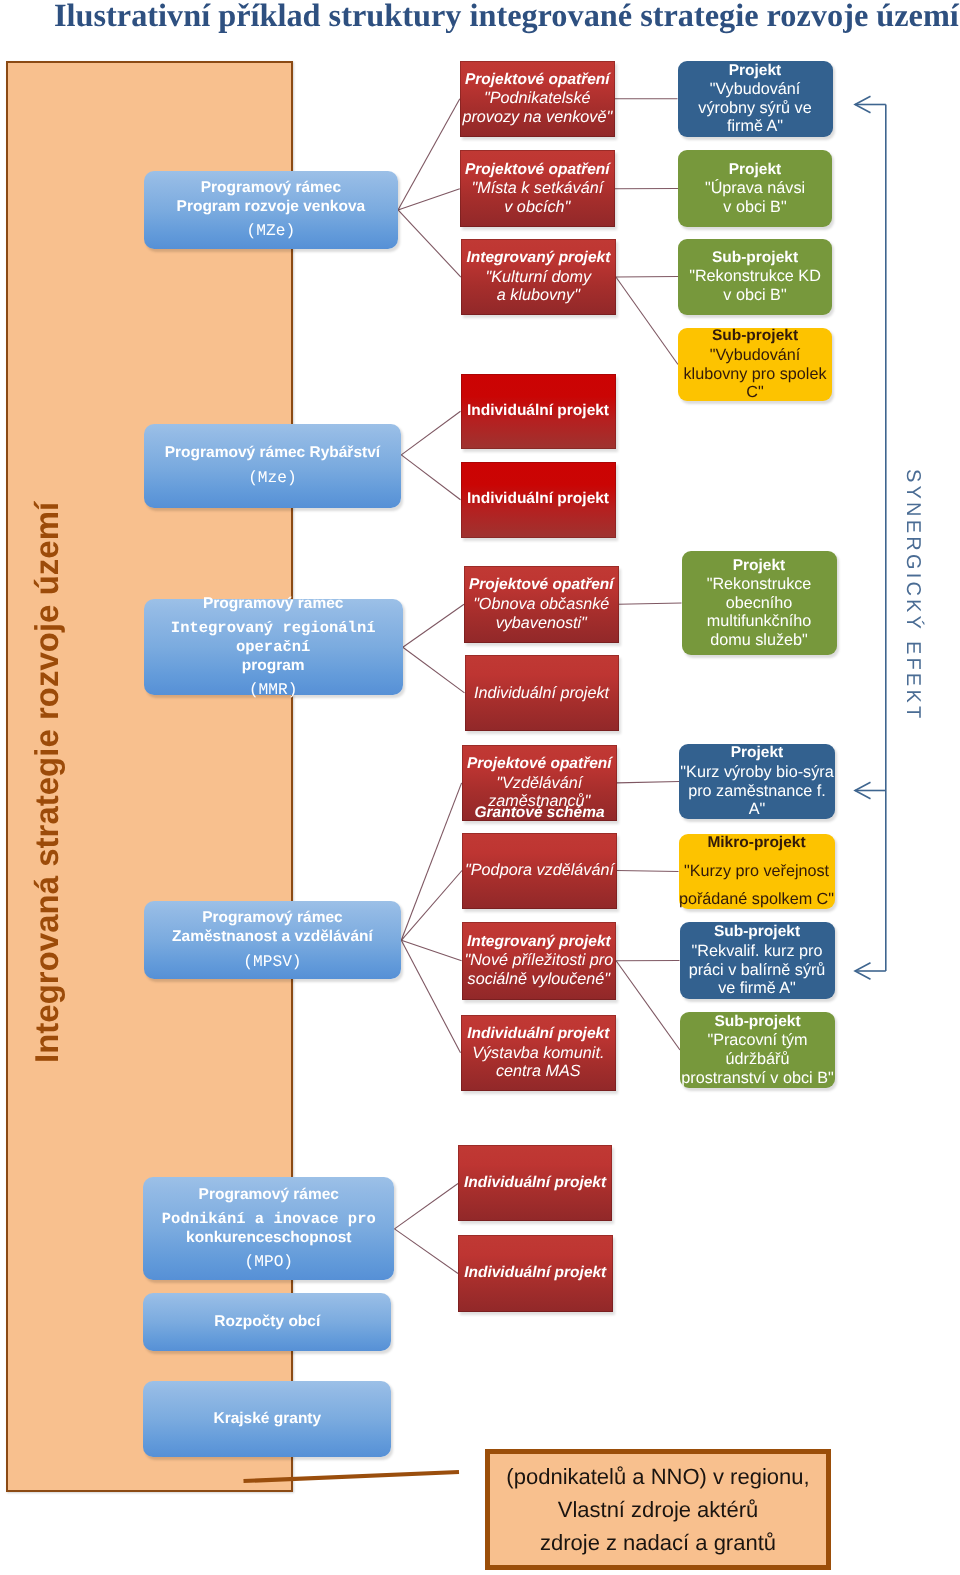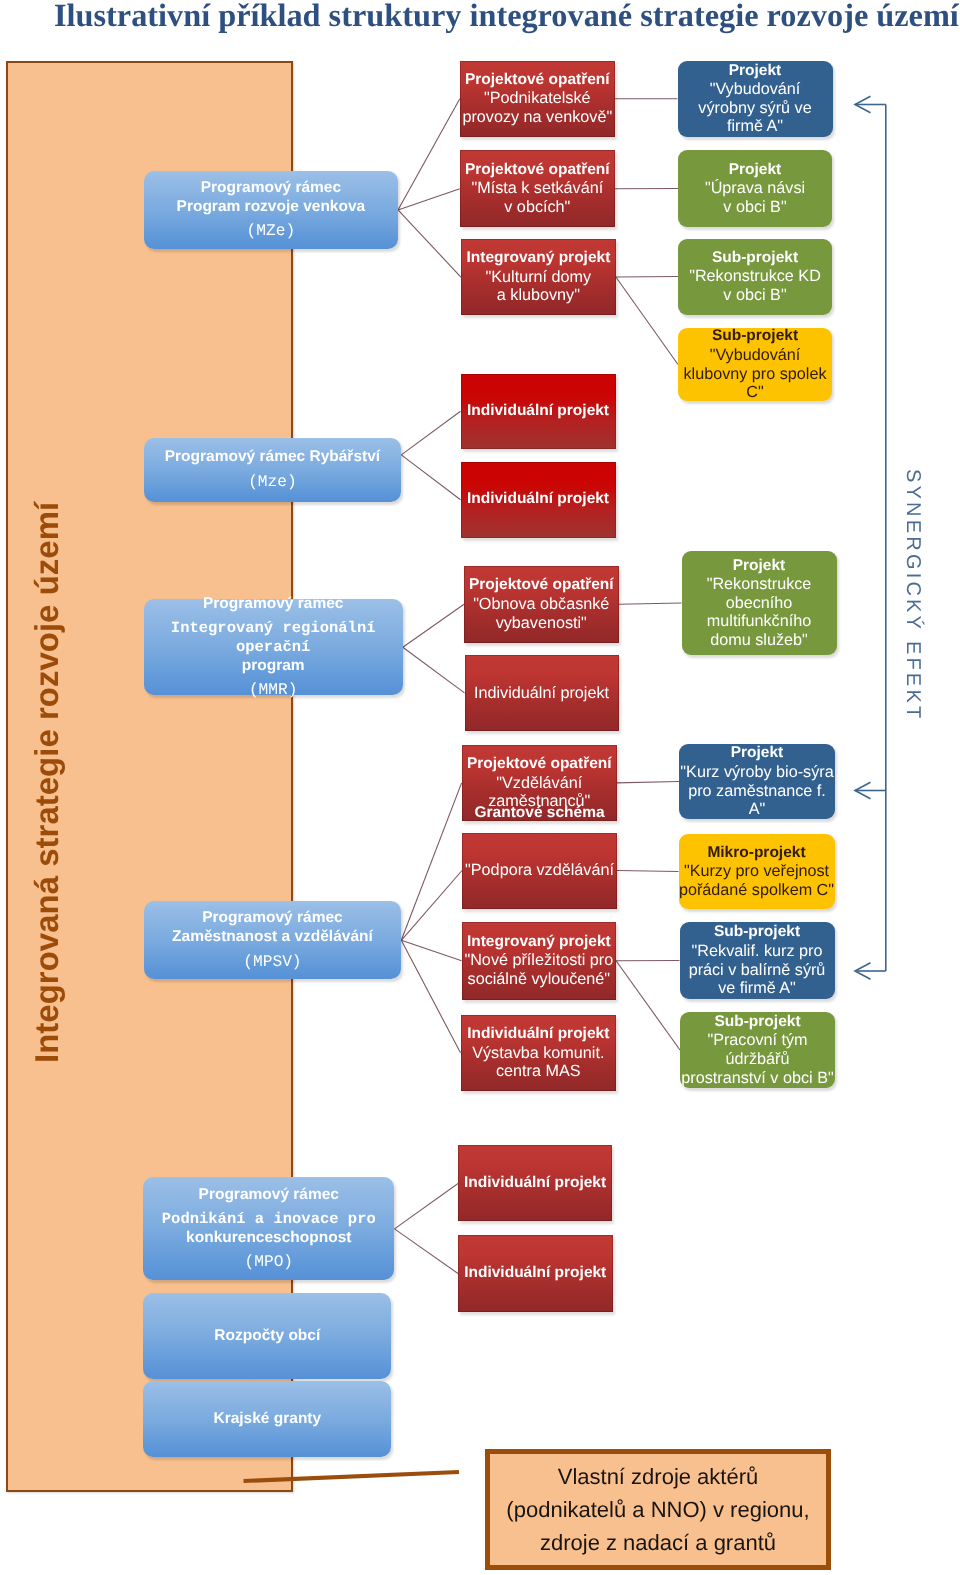--- a/index.html
+++ b/index.html
@@ -24,21 +24,21 @@
       align-items:center;justify-content:center;text-align:center;color:#ffffff;
       font-size:15.5px;line-height:18.6px;}
   .bx .b{font-weight:bold;}
   .bx .n{font-weight:normal;font-size:16.2px;}
   .bx .gap{margin-top:6px;font-family:Liberation Mono, monospace;}
 
   .blue-rr{border-radius:10px;
       background:linear-gradient(180deg,#9CC0E7 0%,#93BAE5 12%,#7BABDF 50%,#639BDA 80%,#5690D6 100%);
       box-shadow:2px 2.5px 2.5px rgba(0,0,0,0.14);}
   .red-sq{background:linear-gradient(180deg,#C03934 0%,#BE3532 26%,#A62E2C 62%,#912829 100%);
-      box-shadow:2px 2.5px 2.5px rgba(0,0,0,0.13),inset 0 0 0 1px rgba(60,10,10,0.28);}
+      box-shadow:2px 2.5px 2.5px rgba(0,0,0,0.13),inset 0 0 0 1px rgba(60,10,10,0.28);font-style:italic;}
   .red-br{background:linear-gradient(180deg,#CC0303 0%,#CA0504 30%,#B52020 62%,#9E3330 100%);
       box-shadow:2px 2.5px 2.5px rgba(0,0,0,0.13),inset 0 0 0 1px rgba(60,10,10,0.22);}
   .navy-rr{border-radius:9px;background:#33618F;box-shadow:2px 2.5px 2.5px rgba(0,0,0,0.14);}
   .green-rr{border-radius:9px;background:#77983C;box-shadow:2px 2.5px 2.5px rgba(0,0,0,0.14);}
   .gold-rr{border-radius:9px;background:#FDC300;color:#321A0A;box-shadow:2px 2.5px 2.5px rgba(0,0,0,0.14);}
 
   .note{position:absolute;background:#F8C08E;border:5px solid #9B4E09;box-sizing:border-box;
         display:flex;flex-direction:column;align-items:center;justify-content:center;
         text-align:center;color:#1a1410;font-size:22px;line-height:33px;}
 
@@ -90,42 +90,42 @@
         <path d="M 243.5 1481 L 459 1472" stroke="#9A4E0D" stroke-width="4.2"></path>
       </g>
   </svg>
 
   <div id="boxes">
       <div class="bx blue-rr" style="left: 143.8px; top: 171.2px; width: 254.2px; height: 77.5px;">
         <div class="b">Programový rámec</div>
         <div class="b">Program rozvoje venkova</div>
         <div class="n gap">(MZe)</div>
       </div>
-      <div class="bx blue-rr" style="left: 143.6px; top: 438px; width: 257.7px; height: 64px;">
+      <div class="bx blue-rr" style="left: 143.6px; top: 424px; width: 257.7px; height: 84px;">
         <div class="b">Programový rámec Rybářství</div>
         <div class="n gap">(Mze)</div>
       </div>
       <div class="bx blue-rr" style="left: 143.6px; top: 599.1px; width: 259.2px; height: 96.3px;">
         <div class="b">Programový rámec</div>
         <div class="b gap">Integrovaný regionální operační</div>
         <div class="b">program</div>
         <div class="n gap">(MMR)</div>
       </div>
       <div class="bx blue-rr" style="left: 143.6px; top: 901.3px; width: 257.7px; height: 78px;">
         <div class="b">Programový rámec</div>
         <div class="b">Zaměstnanost a vzdělávání</div>
         <div class="n gap">(MPSV)</div>
       </div>
       <div class="bx blue-rr" style="left: 143.1px; top: 1177.2px; width: 251.4px; height: 103.3px;">
         <div class="b">Programový rámec</div>
         <div class="b gap">Podnikání a inovace pro</div>
         <div class="b">konkurenceschopnost</div>
         <div class="n gap">(MPO)</div>
       </div>
-      <div class="bx blue-rr" style="left: 143.1px; top: 1292.9px; width: 248.4px; height: 86px;">
+      <div class="bx blue-rr" style="left: 143.1px; top: 1292.9px; width: 248.4px; height: 58px;">
         <div class="b">Rozpočty obcí</div>
       </div>
       <div class="bx blue-rr" style="left: 143.1px; top: 1381.4px; width: 248.4px; height: 75.8px;">
         <div class="b">Krajské granty</div>
       </div>
       <div class="bx red-sq" style="left: 459.8px; top: 60.6px; width: 155px; height: 76.3px;">
         <div class="b">Projektové opatření</div>
         <div class="n">"Podnikatelské</div>
         <div class="n">provozy na venkově"</div>
       </div>
@@ -207,37 +207,37 @@
         <div class="n">obecního</div>
         <div class="n">multifunkčního</div>
         <div class="n">domu služeb"</div>
       </div>
       <div class="bx navy-rr" style="left: 679px; top: 744px; width: 156px; height: 75px;">
         <div class="b">Projekt</div>
         <div class="n">"Kurz výroby bio-sýra</div>
         <div class="n">pro zaměstnance f.</div>
         <div class="n">A"</div>
       </div>
-      <div class="bx gold-rr" style="left: 678.5px; top: 834px; width: 156px; height: 75px;">
+      <div class="bx gold-rr" style="left: 678.5px; top: 834px; width: 156px; height: 75px; justify-content: space-between;">
         <div class="b">Mikro-projekt</div>
         <div class="n">"Kurzy pro veřejnost</div>
         <div class="n">pořádané spolkem C"</div>
       </div>
       <div class="bx navy-rr" style="left: 679.5px; top: 922px; width: 155px; height: 77px;">
         <div class="b">Sub-projekt</div>
         <div class="n">"Rekvalif. kurz pro</div>
         <div class="n">práci v balírně sýrů</div>
         <div class="n">ve firmě A"</div>
       </div>
       <div class="bx green-rr" style="left: 680px; top: 1012px; width: 155px; height: 76px;">
         <div class="b">Sub-projekt</div>
         <div class="n">"Pracovní tým</div>
         <div class="n">údržbářů</div>
         <div class="n">prostranství v obci B"</div>
       </div>
     </div>
   <div class="note" style="left: 485px; top: 1449px; width: 346px; height: 121px;">
+      <div>(podnikatelů a NNO) v regionu,</div>
       <div>Vlastní zdroje aktérů</div>
-      <div>(podnikatelů a NNO) v regionu,</div>
       <div>zdroje z nadací a grantů</div>
     </div>
   <div class="rtext">SYNERGICKÝ EFEKT</div>
 </div>
 
 </body></html>

